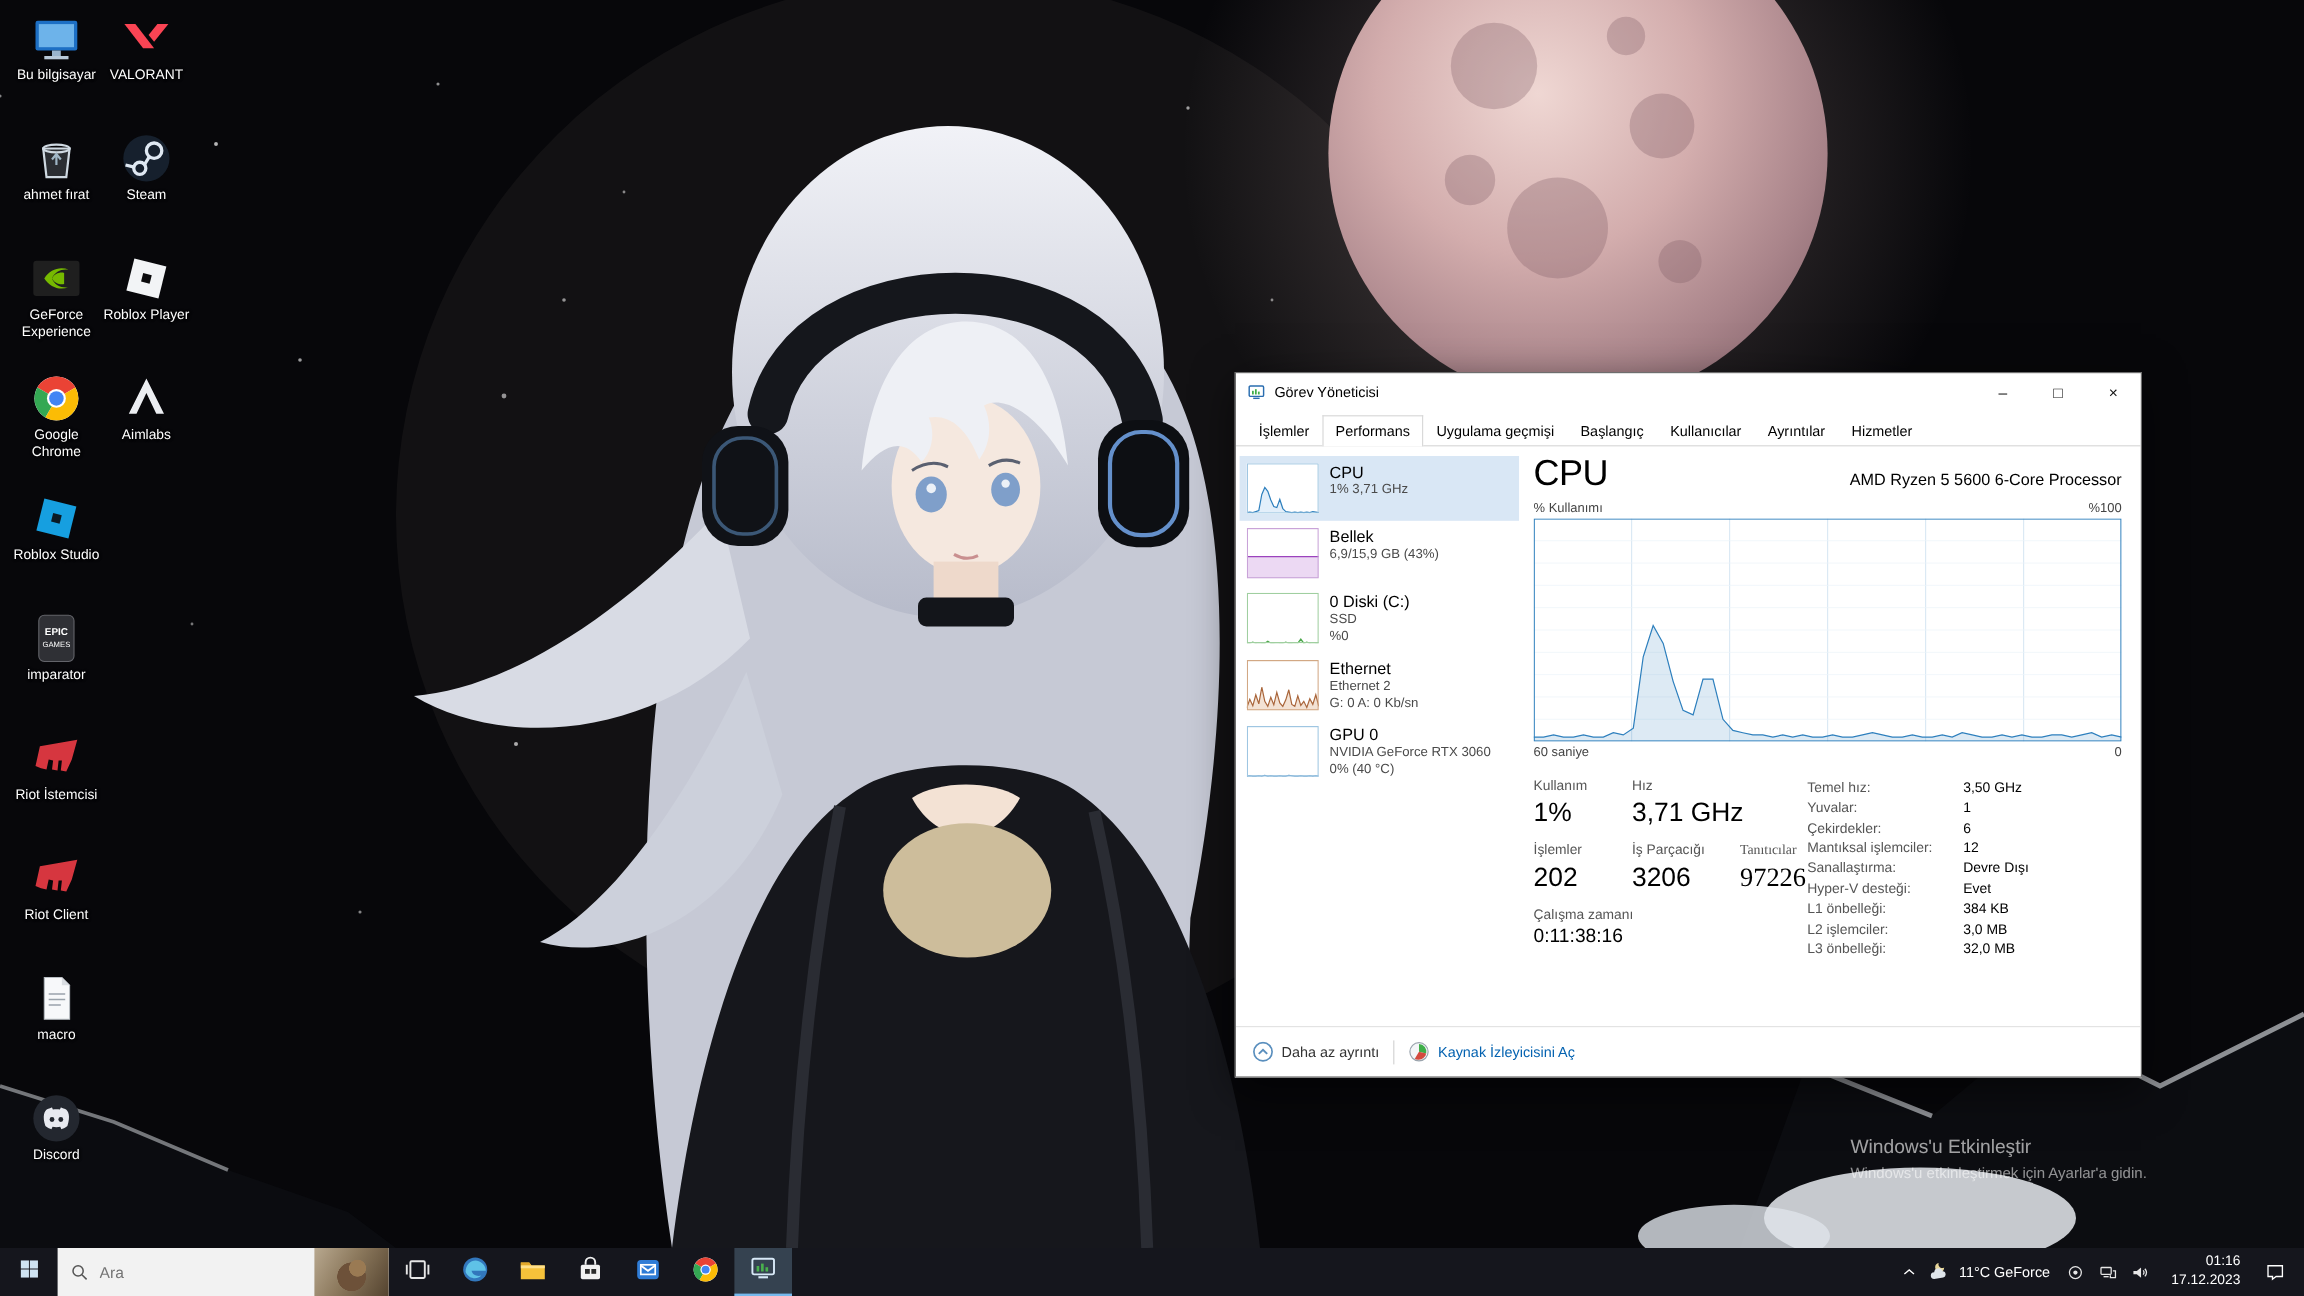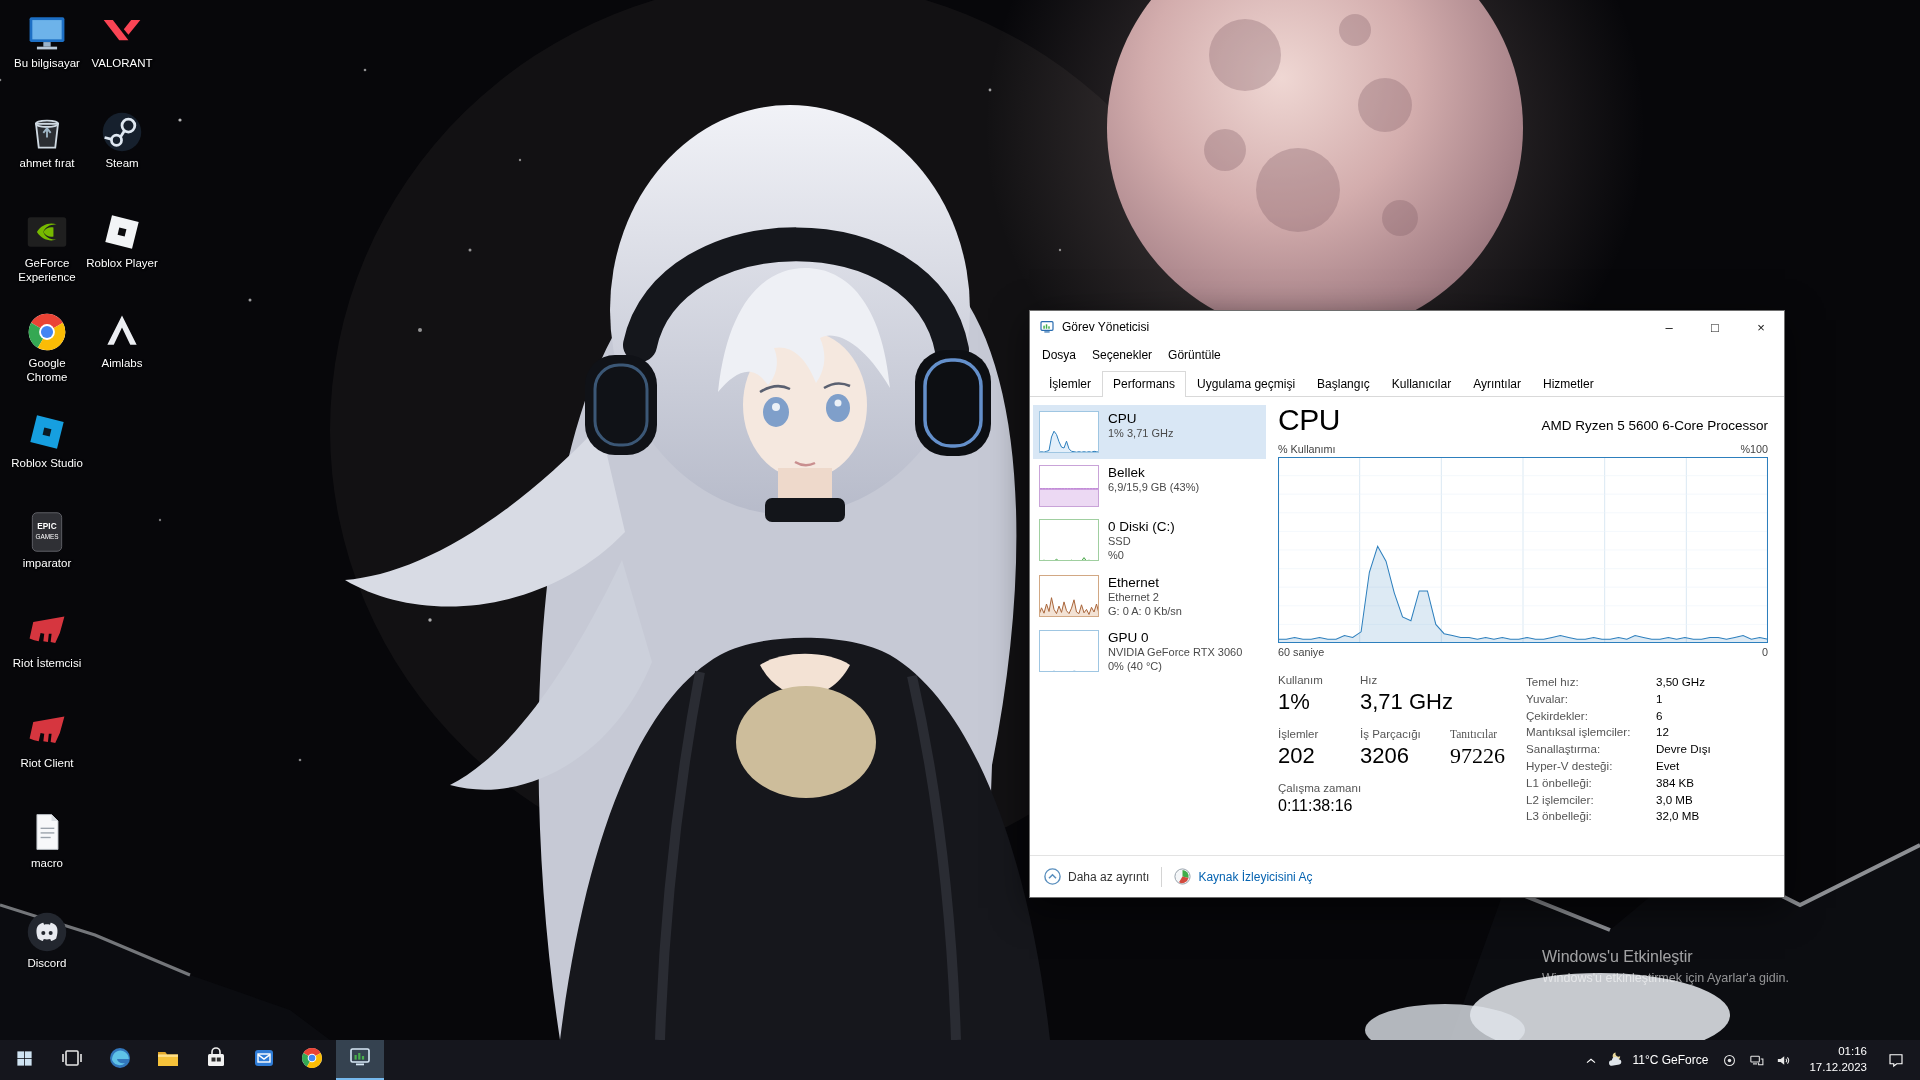--- a/index.html
+++ b/index.html
@@ -43,21 +43,21 @@
   .tm-main{flex:1;padding:4px 16px 0 12px;overflow:hidden}
   .tm-main-header{display:flex;align-items:baseline;margin-top:2px}
   .tm-cpu-title{font-size:30px;font-weight:300;letter-spacing:-.5px}
   .tm-proc{margin-left:auto;font-size:13.5px}
   .chart-toplabels,.chart-botlabels{display:flex;font-size:10.8px;color:#444}
   .chart-toplabels{margin-top:6px;margin-bottom:2px}
   .chart-botlabels{margin-top:3px}
   .chart-toplabels .r,.chart-botlabels .r{margin-left:auto}
   .tm-chart{width:100%;height:186px}
   .tm-chart svg{width:100%;height:100%;display:block}
-  .tm-stats{display:flex;gap:36px;margin-top:16px}
+  .tm-stats{display:flex;gap:16px;margin-top:16px}
   .bigstats{display:grid;grid-template-columns:74px 82px auto;column-gap:8px;row-gap:13px;
     width:212px;flex:none;align-content:start}
   .bigstat-label{font-size:11.5px;color:#555;margin-bottom:3px;white-space:nowrap}
   .bigstat-value{font-size:22px;font-weight:300;color:#000;white-space:nowrap}
   .bigstat.small .bigstat-value{font-size:16px}
   .details{align-self:flex-start}
   .detail-row{display:grid;grid-template-columns:130px auto;font-size:11.6px;line-height:16.8px}
   .detail-label{color:#555}
   .detail-value{color:#000}
   .tm-footer{flex:none;height:42px;border-top:1px solid #e3e3e3;display:flex;align-items:center;
@@ -360,25 +360,20 @@
             </g>
             <rect x="8" y="18.5" width="8" height="1.8" fill="#2a6db0"></rect>
           </svg></span>
       <span class="tm-title">Görev Yöneticisi</span>
       <div class="tm-controls">
         <span class="tm-ctrl">–</span>
         <span class="tm-ctrl">□</span>
         <span class="tm-ctrl">×</span>
       </div>
     </div>
-    <div class="tm-menubar" id="tm-menus">
-        <span class="tm-menu-item">Dosya</span>
-        <span class="tm-menu-item">Seçenekler</span>
-        <span class="tm-menu-item">Görüntüle</span>
-      </div>
     <div class="tm-tabs" id="tm-tabs">
         <span class="tm-tab">İşlemler</span>
         <span class="tm-tab active">Performans</span>
         <span class="tm-tab">Uygulama geçmişi</span>
         <span class="tm-tab">Başlangıç</span>
         <span class="tm-tab">Kullanıcılar</span>
         <span class="tm-tab">Ayrıntılar</span>
         <span class="tm-tab">Hizmetler</span>
       </div>
     <div class="tm-body">
@@ -583,20 +578,28 @@
     <div class="tb-start">
       <span><svg viewBox="0 0 24 24">
             <g fill="#cfe3f2">
               <rect x="3" y="3" width="8.5" height="8.5"></rect>
               <rect x="12.5" y="3" width="8.5" height="8.5"></rect>
               <rect x="3" y="12.5" width="8.5" height="8.5"></rect>
               <rect x="12.5" y="12.5" width="8.5" height="8.5"></rect>
             </g>
           </svg></span>
     </div>
+    <div class="tb-search">
+      <span class="mag"><svg viewBox="0 0 24 24">
+            <circle cx="10" cy="10" r="6" fill="none" stroke="#555" stroke-width="1.8"></circle>
+            <line x1="14.5" y1="14.5" x2="20" y2="20" stroke="#555" stroke-width="1.8"></line>
+          </svg></span>
+      <input class="search-input" placeholder="Ara" style="">
+      <span class="search-img"></span>
+    </div>
     <div id="tb-buttons">
         <div class="tb-btn">
           <span><svg viewBox="0 0 24 24" fill="none" stroke="#e6e6e6" stroke-width="1.6">
               <rect x="6" y="5" width="12" height="14" rx="1"></rect>
               <path d="M3 8 v8 M21 8 v8"></path>
             </svg></span>
         </div>
         <div class="tb-btn">
           <span><svg viewBox="0 0 24 24">
               <circle cx="12" cy="12" r="10" fill="#3277bc"></circle>

